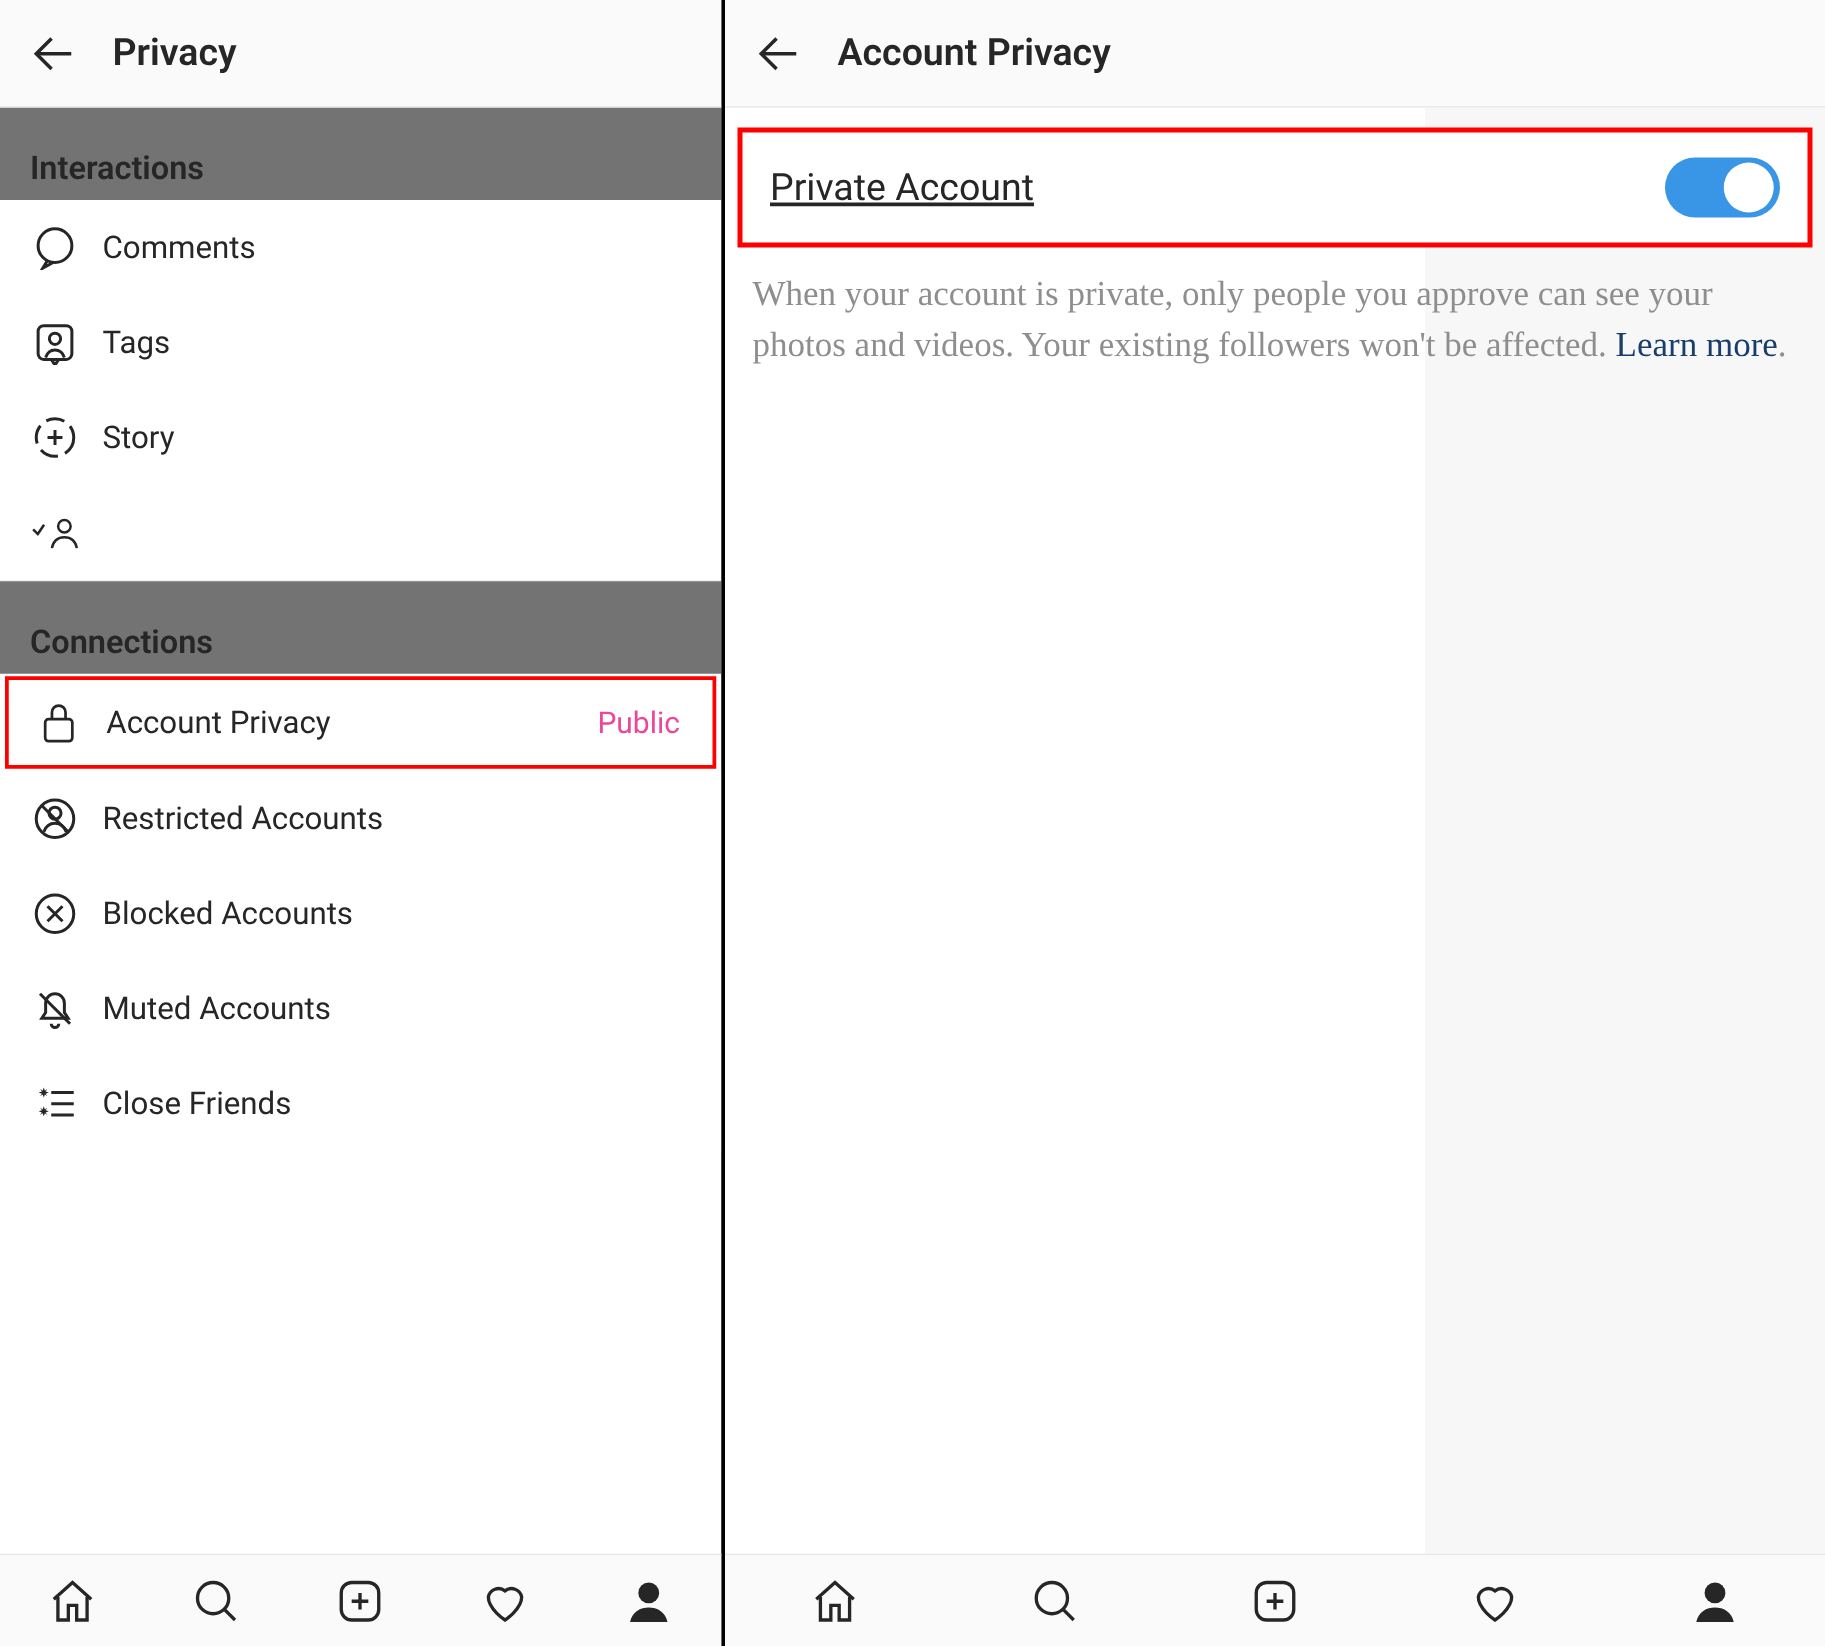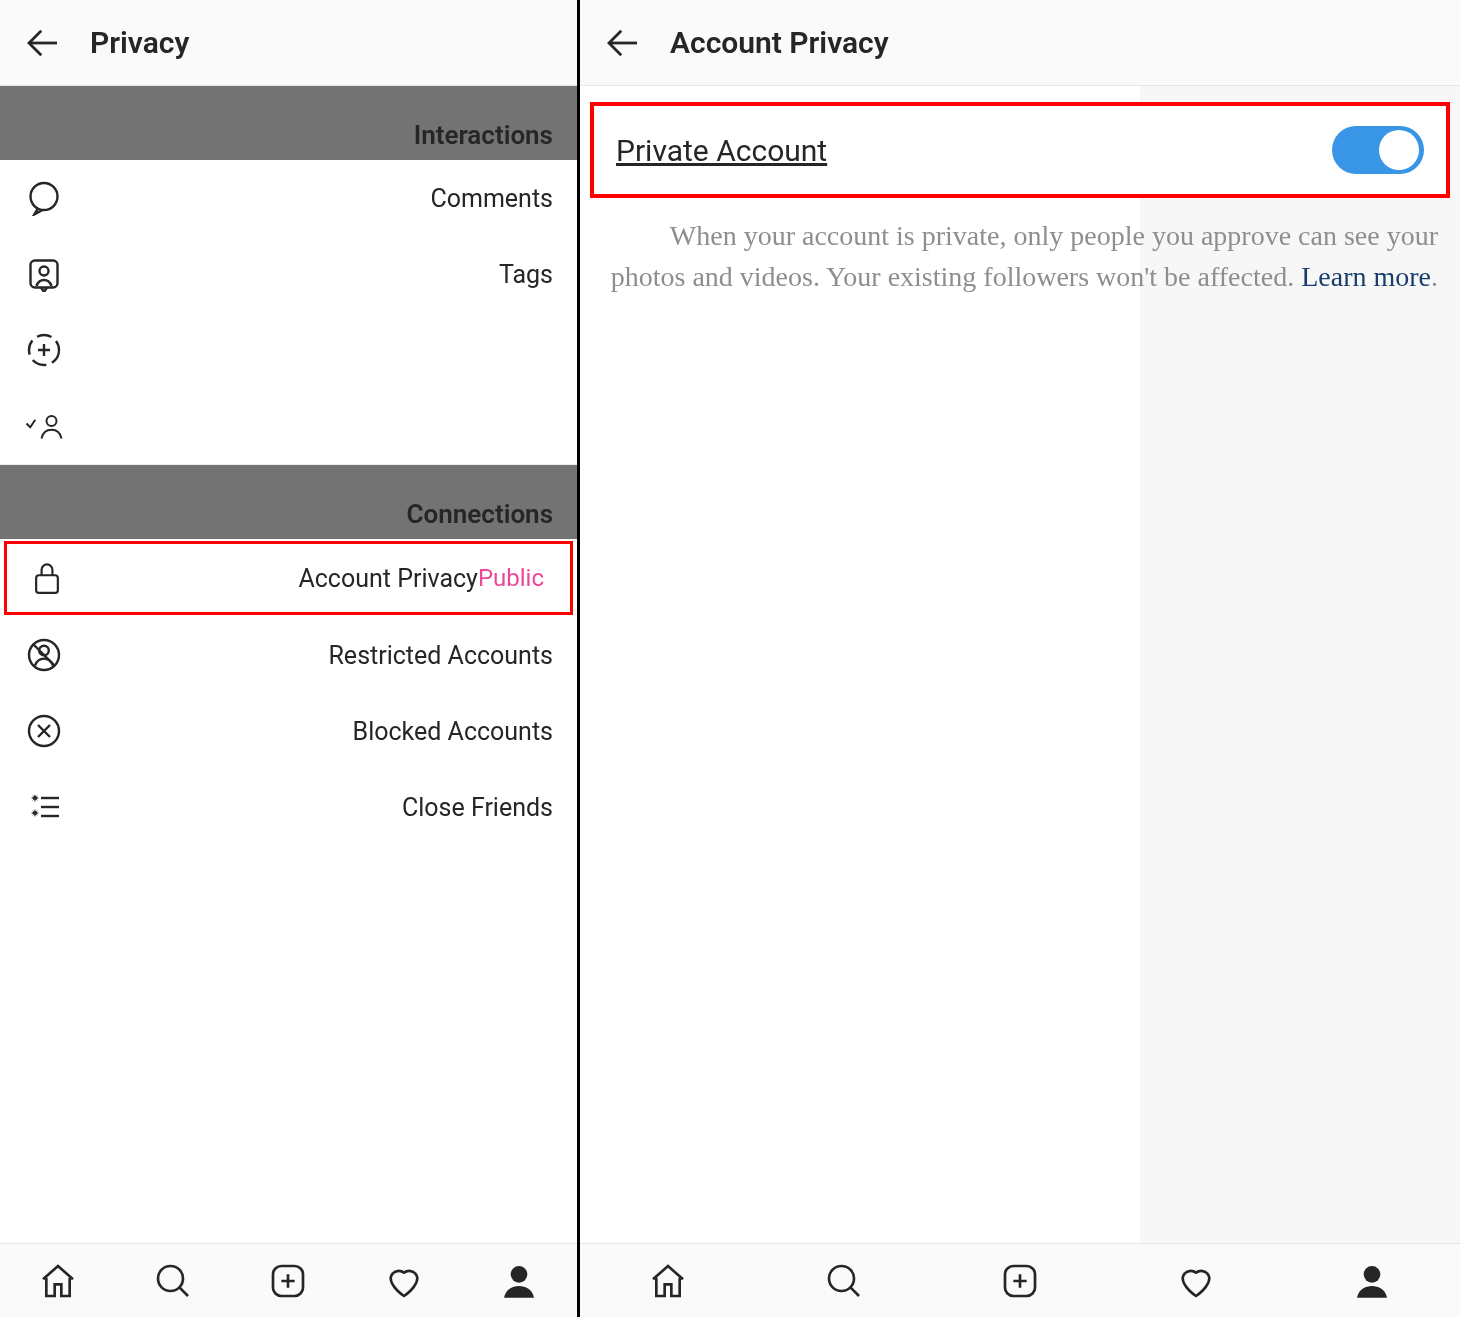--- a/index.html
+++ b/index.html
@@ -15,21 +15,20 @@
   .wrap {
     display: flex;
     width: 100%;
     height: 100%;
   }
   .pane {
     position: relative;
     display: flex;
     flex-direction: column;
     height: 100%;
-    text-align: right;
   }
   .pane-left  { width: 580px; border-right: 3px solid #000; }
   .pane-right { flex: 1; }
 
   
   .header {
     background: #fafafa;
     border-bottom: 1px solid #e6e6e6;
     height: 86px;
     display: flex;
@@ -181,20 +180,21 @@
         <span class="row-label">Tags</span>
       </div>
 
       <div class="row">
         <span class="icon-slot">
           <svg width="36" height="36" viewBox="0 0 24 24" fill="none" stroke="#262626" stroke-width="1.6">
               <circle cx="12" cy="12" r="10" stroke-dasharray="10 4"></circle>
               <path d="M12 8v8M8 12h8"></path>
             </svg>
         </span>
+        <span class="row-label">Story</span>
       </div>
 
       <div class="row">
         <span class="icon-slot">
           <svg width="40" height="34" viewBox="0 0 32 24" fill="none" stroke="#262626" stroke-width="1.6">
               <path d="M2 10l3 3 4-6"></path>
               <circle cx="22" cy="8" r="4"></circle>
               <path d="M14 22c1-5 4-7 8-7s7 2 8 7"></path>
             </svg>
         </span>
@@ -230,20 +230,30 @@
       <div class="row">
         <span class="icon-slot">
           <svg width="36" height="36" viewBox="0 0 24 24" fill="none" stroke="#262626" stroke-width="1.6">
               <circle cx="12" cy="12" r="10"></circle>
               <path d="M8 8l8 8M16 8l-8 8"></path>
             </svg>
         </span>
         <span class="row-label">Blocked Accounts</span>
       </div>
 
+      <div class="row">
+        <span class="icon-slot">
+          <svg width="36" height="36" viewBox="0 0 24 24" fill="none" stroke="#262626" stroke-width="1.6">
+              <path d="M7 9a5 5 0 0 1 10 0v5l2 3H5l2-3V9z"></path>
+              <path d="M10 20a2 2 0 0 0 4 0"></path>
+              <path d="M4 4l16 16"></path>
+            </svg>
+        </span>
+        <span class="row-label">Muted Accounts</span>
+      </div>
 
       <div class="row">
         <span class="icon-slot">
           <svg width="36" height="36" viewBox="0 0 24 24" fill="none" stroke="#262626" stroke-width="1.6">
             <path d="M4 4l1.4 1 .6-1.7.6 1.7 1.4-1-1 1.4 1.7.6-1.7.6 1 1.4-1.4-1-.6 1.7-.6-1.7-1.4 1 1-1.4L3.3 6l1.7-.6z" fill="#262626" stroke="none"></path>
             <path d="M4 14l1.4 1 .6-1.7.6 1.7 1.4-1-1 1.4 1.7.6-1.7.6 1 1.4-1.4-1-.6 1.7-.6-1.7-1.4 1 1-1.4-1.7-.6 1.7-.6z" fill="#262626" stroke="none"></path>
             <line x1="10" y1="6" x2="22" y2="6"></line>
             <line x1="10" y1="12" x2="22" y2="12"></line>
             <line x1="10" y1="18" x2="22" y2="18"></line>
           </svg>

